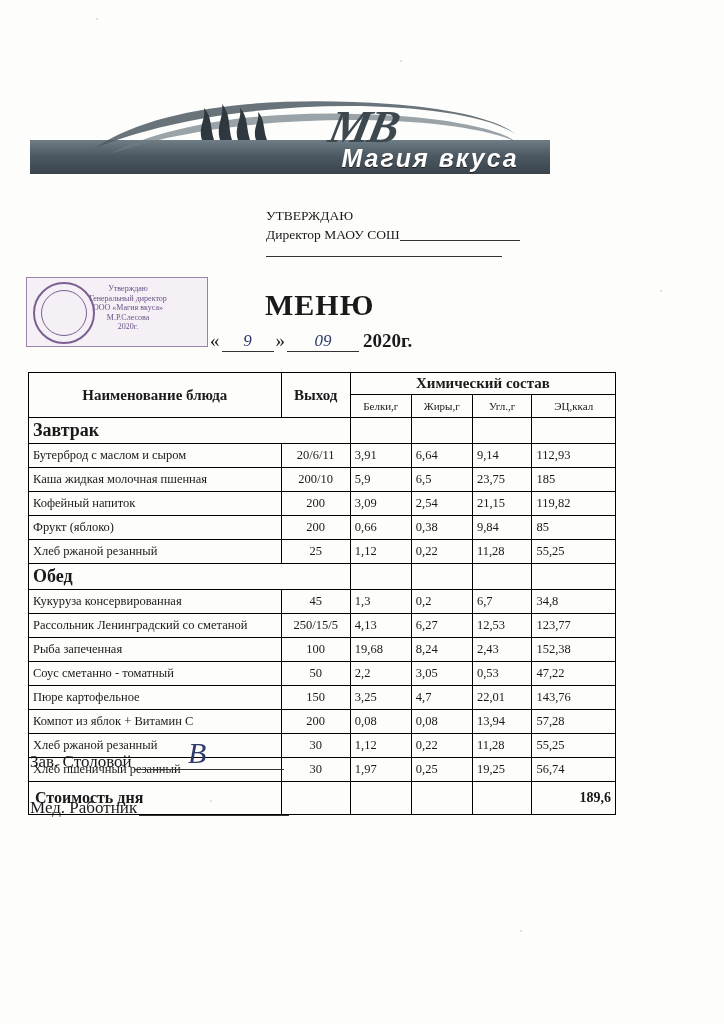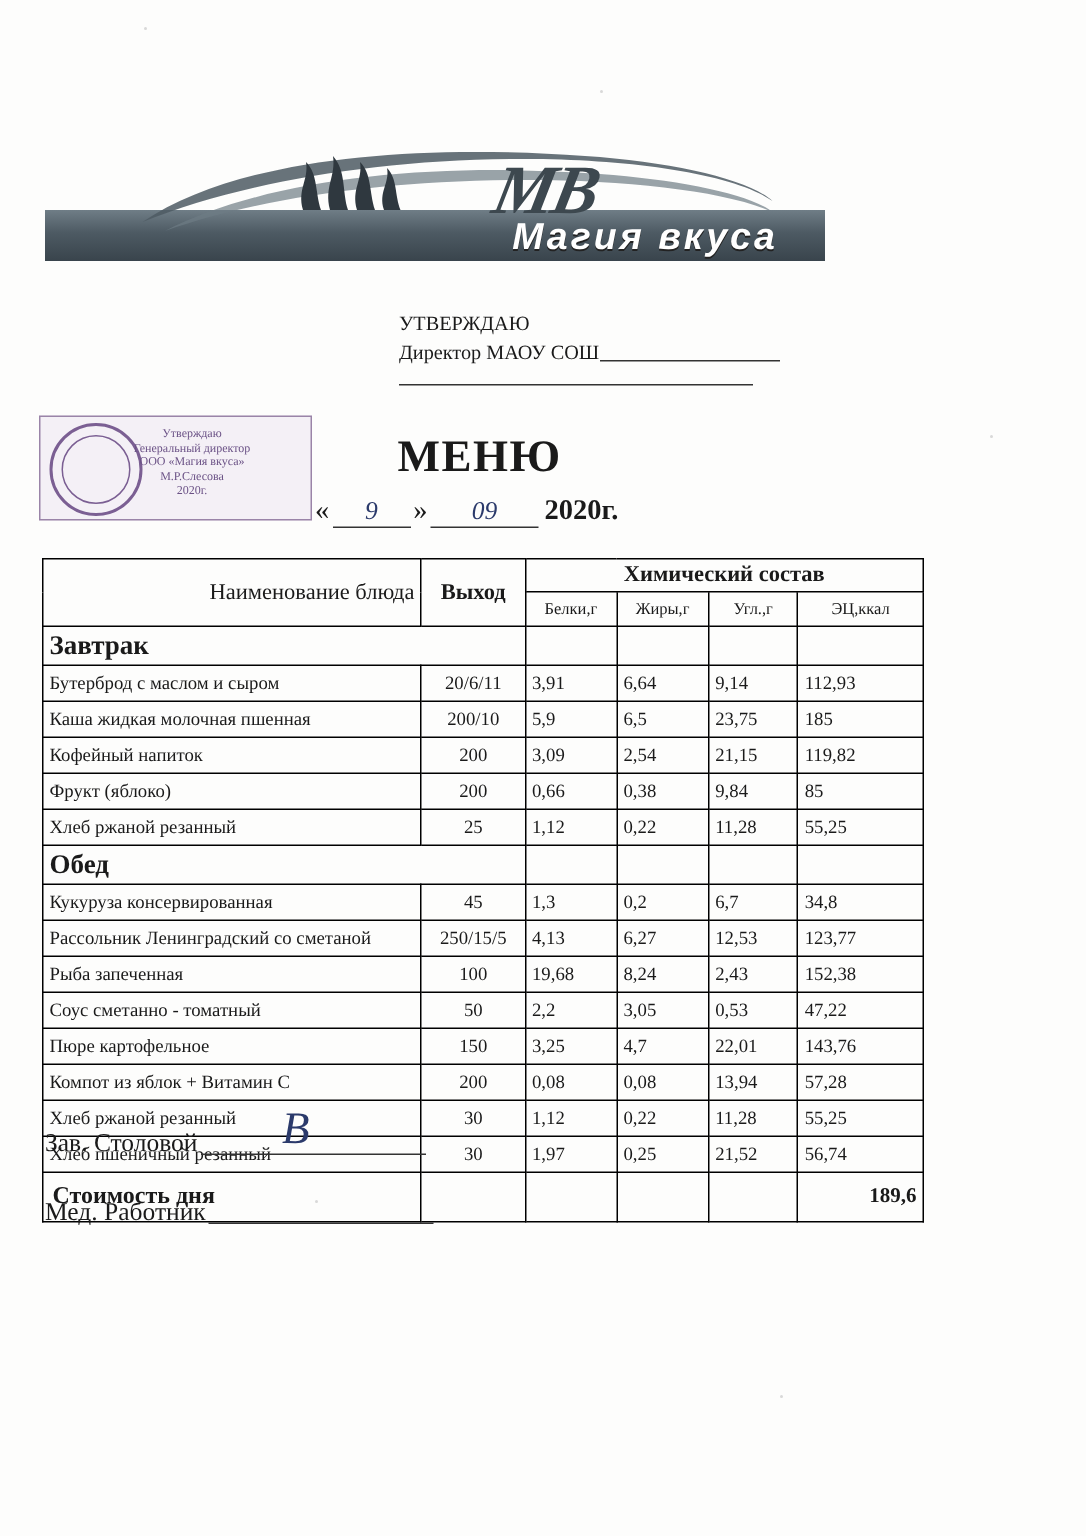--- a/index.html
+++ b/index.html
@@ -189,22 +189,22 @@
     font-family: "Liberation Serif", serif;
     font-size: 12.5px;
   }
   table.menu td, table.menu th {
     border: 1px solid #000;
     padding: 2px 4px;
     vertical-align: middle;
   }
   th.h-name {
     font-size: 15px;
-    font-weight: normal;
-    text-align: right;
+    font-weight: bold;
+    text-align: center;
     width: 278px;
     height: 38px;
   }
   th.h-out {
     font-size: 15px;
     font-weight: bold;
     text-align: center;
     width: 64px;
   }
   th.h-chem {
@@ -456,21 +456,21 @@
         <td class="num">1,12</td>
         <td class="num">0,22</td>
         <td class="num">11,28</td>
         <td class="num">55,25</td>
       </tr>
       <tr>
         <td class="dish">Хлеб пшеничный резанный</td>
         <td class="out">30</td>
         <td class="num">1,97</td>
         <td class="num">0,25</td>
-        <td class="num">21,52</td>
+        <td class="num">19,25</td>
         <td class="num">56,74</td>
       </tr>
 
       <tr class="total">
         <td class="label">Стоимость дня</td>
         <td></td>
         <td></td>
         <td></td>
         <td></td>
         <td class="value">189,6</td>

